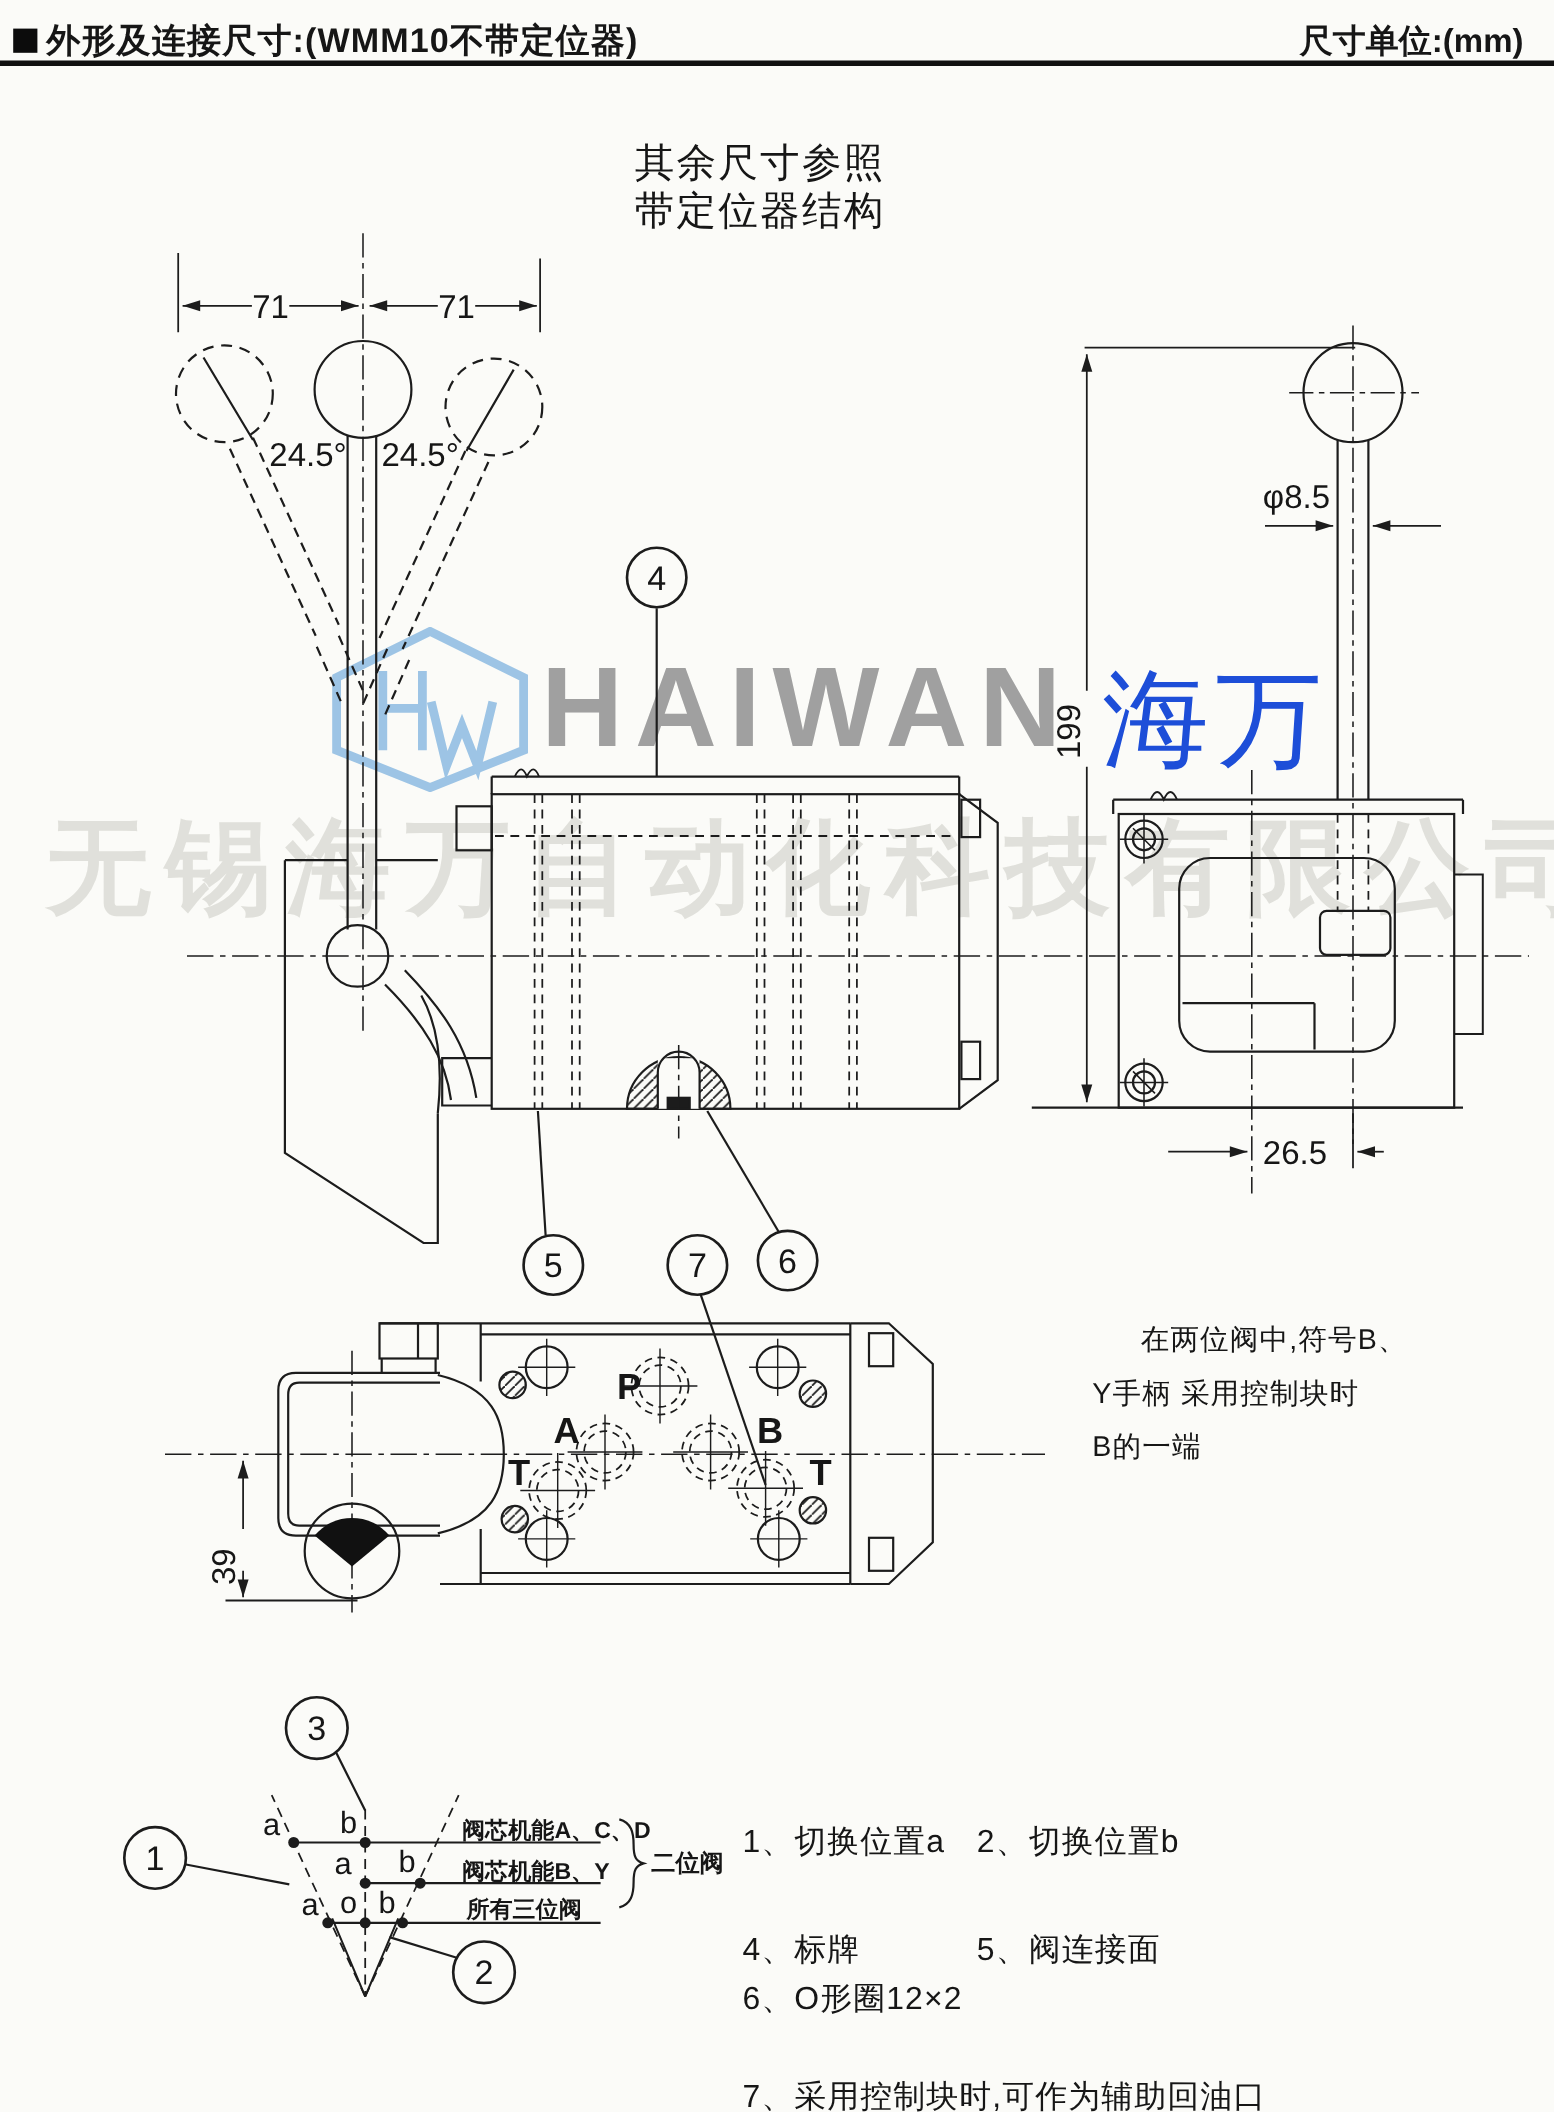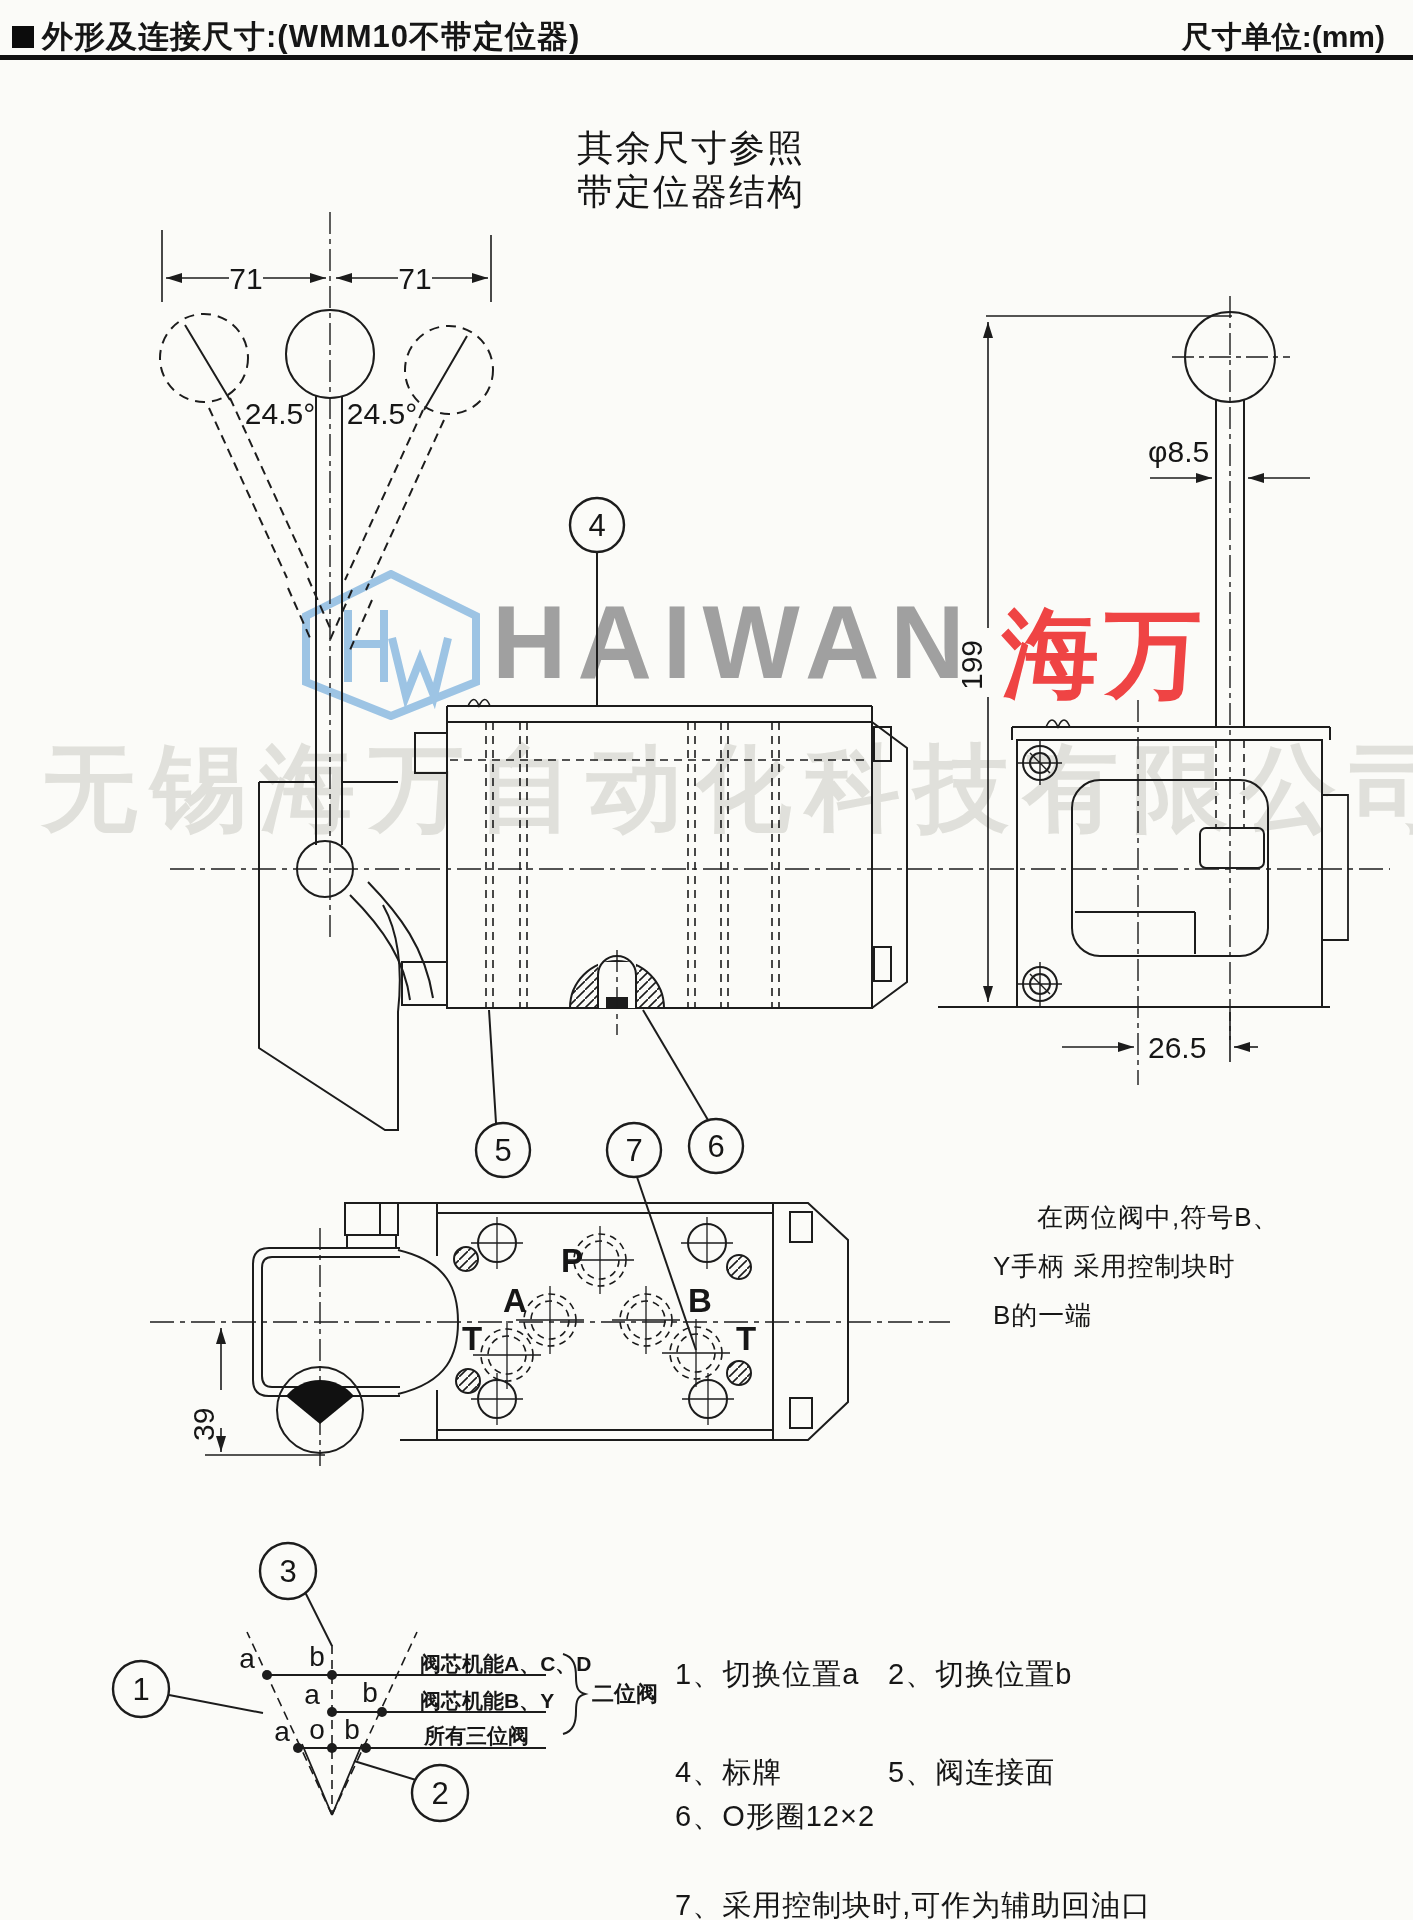--- a/index.html
+++ b/index.html
@@ -14,22 +14,22 @@
   
   .note-line{font-size:36px;font-weight:500;letter-spacing:2px;}
   #note1{left:577px;top:124px;}
   #note2{left:577px;top:168px;}
   
   #watermark{left:42px;top:726px;font-size:95px;font-weight:600;letter-spacing:14px;
              color:rgba(184,184,176,0.40);z-index:1;}
   #brand{left:296px;top:570px;z-index:2;display:flex;align-items:flex-start;text-align:center;}
   #brand-name{position:absolute;left:196px;top:14px;font-size:103px;font-weight:700;
               color:#a0a0a0;letter-spacing:11px;}
-  #brand-cn{position:absolute;left:706px;top:20px;font-size:97px;font-weight:700;
-            color:#ef4444;letter-spacing:6px;}
+  #brand-cn{position:absolute;left:706px;top:20px;font-size:97px;font-weight:400;
+            color:#1d4ed8;letter-spacing:6px;}
   
   #draw{position:absolute;left:0;top:0;z-index:3;}
   
   .snote{font-size:26px;font-weight:500;letter-spacing:1px;z-index:4;}
   #sn1{left:1037px;top:1200px;}
   #sn2{left:993px;top:1249px;}
   #sn3{left:993px;top:1298px;}
   
   .lg{font-size:29px;font-weight:500;letter-spacing:1px;z-index:4;}
   #lg1{left:675px;top:1655px;}

